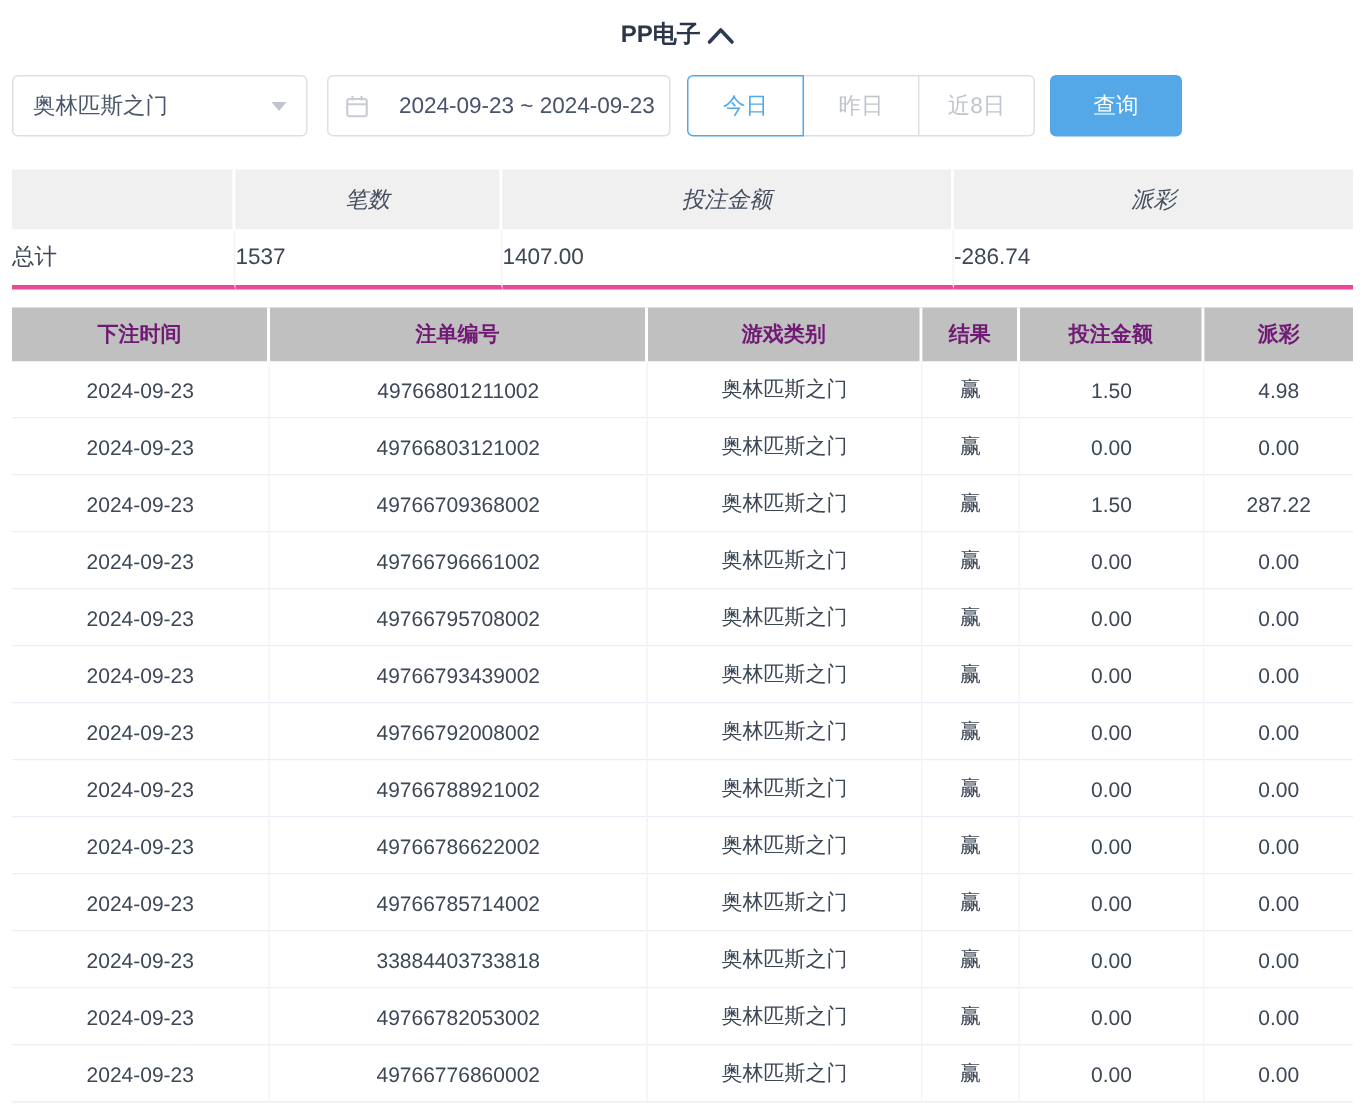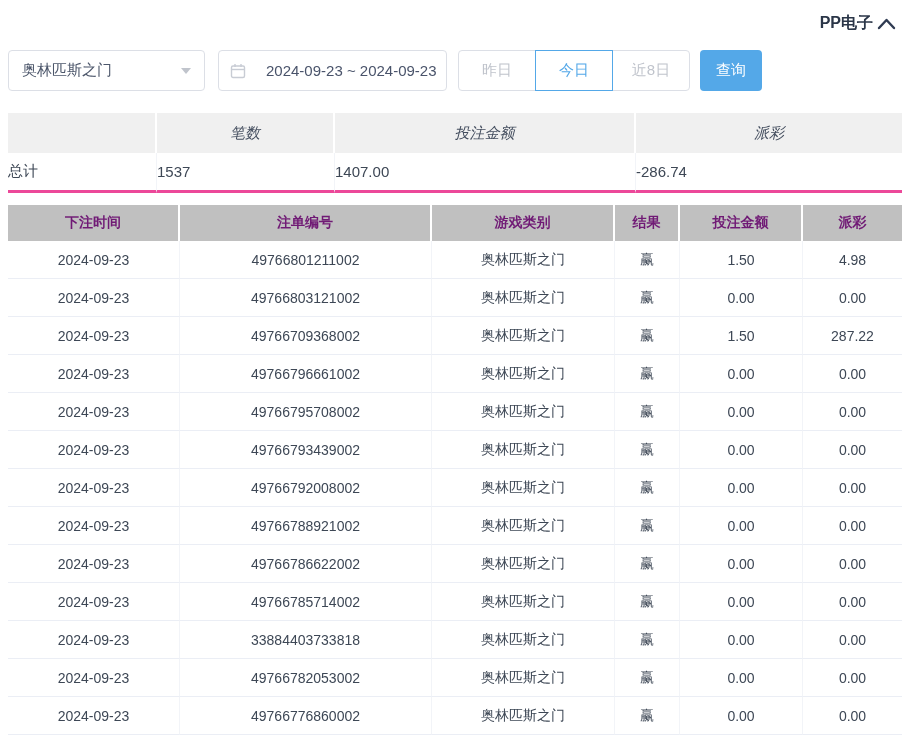--- a/index.html
+++ b/index.html
@@ -1,21 +1,21 @@
 <!DOCTYPE html>
 <html><head>
 <meta charset="utf-8">
 <style>
   * { margin:0; padding:0; box-sizing:border-box; }
   html,body { width:910px; height:741px; background:#fff; overflow:hidden;
     font-family:"Liberation Sans","DejaVu Sans",sans-serif; }
   .page { padding:0 8px; }
 
   
-  .panel-header { display:flex; justify-content:flex-end; align-items:center;
+  .panel-header { display:flex; justify-content:center; align-items:center;
     padding:13px 2px 9px 0; }
   .panel-title { font-size:16px; font-weight:700; color:#2b3648; }
   .collapse-btn { background:none; border:none; cursor:pointer; padding:2px 4px; line-height:0; }
 
   
   .controls { display:flex; align-items:center; margin-top:7px; }
   .select-box { width:197px; height:41px; border:1px solid #dcdfe6; border-radius:4px;
     background:#fff; display:flex; align-items:center; justify-content:space-between;
     padding:0 13px; cursor:pointer; }
   .select-value { font-size:15px; color:#4d576b; }
@@ -24,21 +24,21 @@
   .date-box { margin-left:13px; width:229px; height:41px; border:1px solid #dcdfe6; border-radius:4px;
     background:#fff; display:flex; align-items:center; gap:20px; padding:0 11px; cursor:pointer; }
   .date-value { font-size:15px; color:#49536a; white-space:nowrap; }
   .btn-group { display:flex; margin-left:11px; }
   .qbtn { width:78px; height:41px; background:#fff; border:1px solid #dcdfe6; color:#c0c4cc;
     font-size:15px; cursor:pointer; margin-left:-1px;
     font-family:"Liberation Sans","DejaVu Sans",sans-serif; }
   .qbtn:first-child { border-radius:4px 0 0 4px; margin-left:0; }
   .qbtn:last-child { border-radius:0 4px 4px 0; }
   .qbtn.active { border-color:#54a8e8; color:#54a8e8; position:relative; z-index:1; }
-  .query-btn { margin-left:10px; width:62px; height:41px; background:#54a8e8; border:none;
+  .query-btn { margin-left:10px; width:88px; height:41px; background:#54a8e8; border:none;
     border-radius:4px; color:#fff; font-size:15px; cursor:pointer;
     font-family:"Liberation Sans","DejaVu Sans",sans-serif;text-align:center; }
 
   
   table { border-collapse:separate; border-spacing:0; table-layout:fixed; width:894px; }
   .summary-table { margin-top:22px; }
   .summary-table th { height:40px; background:#f0f0f0; font-size:15px; font-weight:400;
     color:#434d5e; text-align:center; border-right:2px solid #fff;font-style:italic; }
   .summary-table th:last-child { border-right:none; }
   .summary-table td { height:40px; background:#fff; font-size:15px; color:#3d4755;
@@ -84,22 +84,22 @@
           <rect x="1.5" y="3" width="13" height="11.5" rx="1.5" fill="none" stroke="#c8ccd4" stroke-width="1.4"></rect>
           <line x1="1.5" y1="6.5" x2="14.5" y2="6.5" stroke="#c8ccd4" stroke-width="1.4"></line>
           <line x1="5" y1="1" x2="5" y2="4" stroke="#c8ccd4" stroke-width="1.4"></line>
           <line x1="11" y1="1" x2="11" y2="4" stroke="#c8ccd4" stroke-width="1.4"></line>
         </svg>
       </span>
       <span class="date-value">2024-09-23 ~ 2024-09-23</span>
     </div>
 
     <div class="btn-group">
+      <button class="qbtn active">今日</button>
       <button class="qbtn">昨日</button>
-      <button class="qbtn active">今日</button>
       <button class="qbtn">近8日</button>
     </div>
 
     <button class="query-btn">查询</button>
   </div>
 
   <table class="summary-table">
     <colgroup>
         <col style="width:149px">
         <col style="width:178px">

